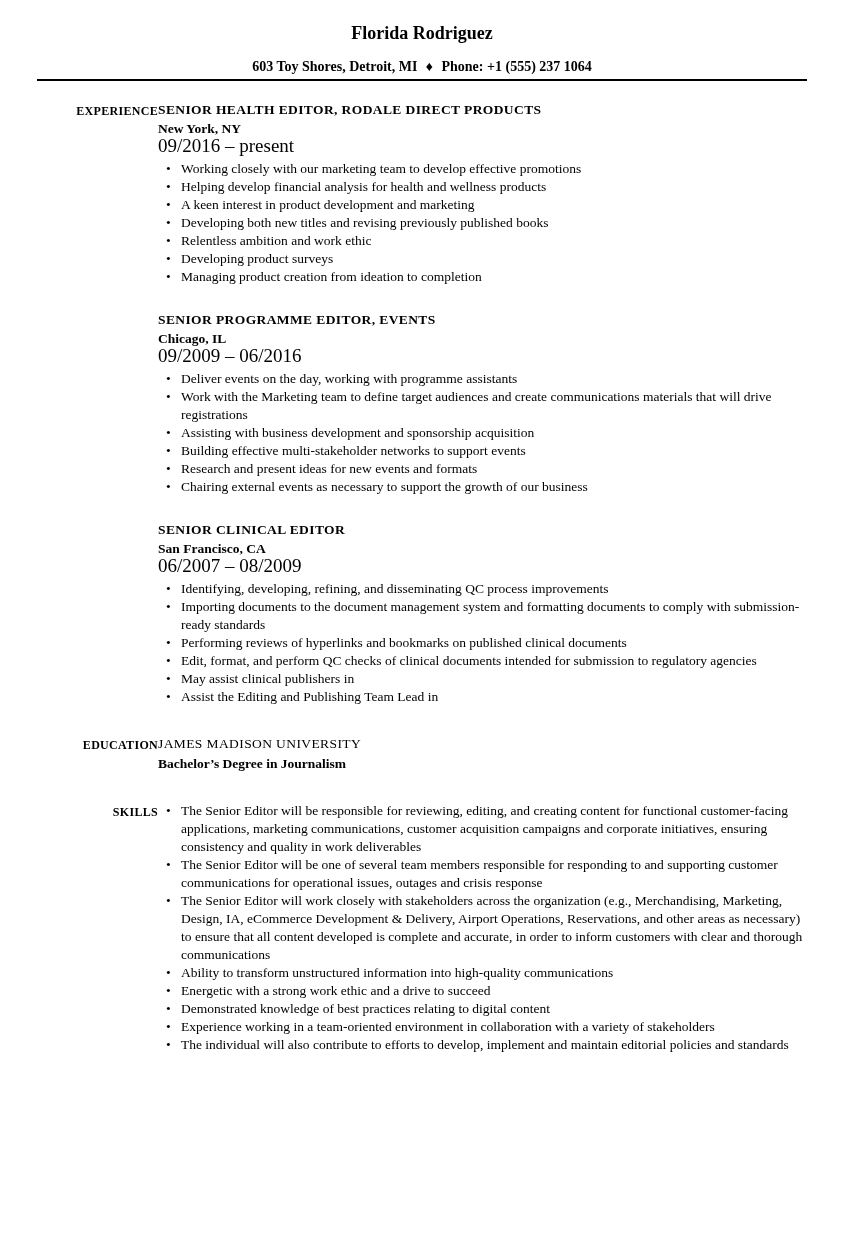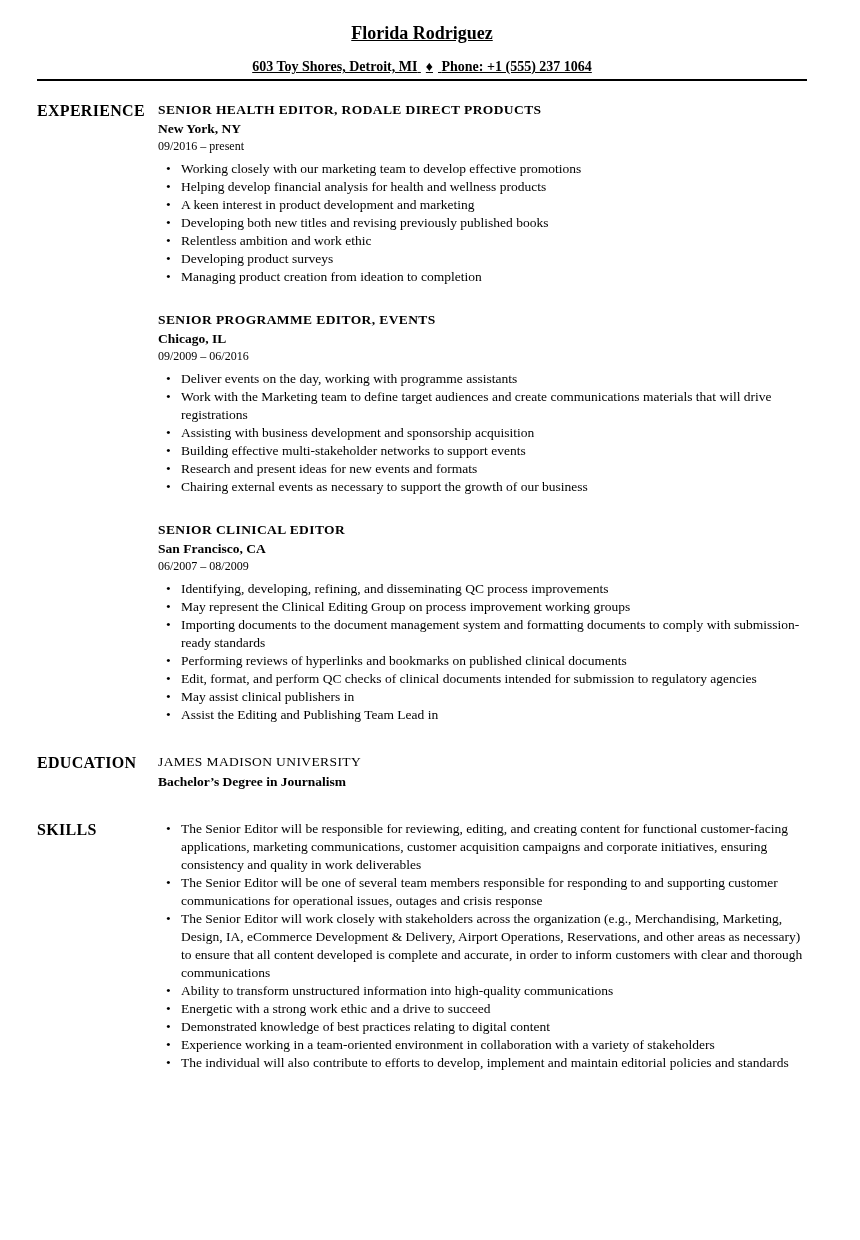--- a/index.html
+++ b/index.html
@@ -11,21 +11,21 @@
     color: #000000;
     font-family: "Liberation Serif", "DejaVu Serif", serif;
   }
   .page {
     width: 860px;
     height: 1240px;
     padding: 22px 53px 0 37px;
     overflow: hidden;
   }
   
-  .header { text-align: center; text-decoration: underline; }
+  .header { text-align: center; }
   .name {
     font-size: 18px;
     font-weight: bold;
     line-height: 22px;
     margin: 0;
   }
   .contact-line {
     margin-top: 14px;
     font-size: 14px;
     font-weight: bold;
@@ -37,43 +37,44 @@
     border-top: 2.5px solid #000;
     margin: 4px 0 0 0;
   }
   
   .section {
     display: grid;
     grid-template-columns: 121px 1fr;
     margin-top: 20px;
   }
   .section-label {
-    font-size: 16px;
+    font-size: 12px;
     font-weight: bold;
     letter-spacing: 0.3px;
     line-height: 18px;
     padding-top: 1px;
+    text-align: right;
   }
   .section + .section { margin-top: 29px; }
   
   .job + .job { margin-top: 25px; }
   .job-title {
     font-size: 13.5px;
     font-weight: bold;
     letter-spacing: 0.4px;
     line-height: 18px;
   }
   .job-location {
     font-size: 13.5px;
     font-weight: bold;
     line-height: 18px;
     margin-top: 1px;
   }
   .job-dates {
-    font-size: 12px;
+    font-size: 19px;
     line-height: 16px;
     font-family: Liberation Serif, serif;
   }
   
   ul.bullets {
     list-style: none;
     margin: 6px 0 0 0;
     padding: 0;
   }
   ul.bullets li {
@@ -147,21 +148,20 @@
             <li>Research and present ideas for new events and formats</li>
             <li>Chairing external events as necessary to support the growth of our business</li>
           </ul>
         </div>
         <div class="job">
           <div class="job-title">SENIOR CLINICAL EDITOR</div>
           <div class="job-location">San Francisco, CA</div>
           <div class="job-dates">06/2007 – 08/2009</div>
           <ul class="bullets">
             <li>Identifying, developing, refining, and disseminating QC process improvements</li>
-            <li>May represent the Clinical Editing Group on process improvement working groups</li>
             <li>Importing documents to the document management system and formatting documents to comply with submission-ready standards</li>
             <li>Performing reviews of hyperlinks and bookmarks on published clinical documents</li>
             <li>Edit, format, and perform QC checks of clinical documents intended for submission to regulatory agencies</li>
             <li>May assist clinical publishers in</li>
             <li>Assist the Editing and Publishing Team Lead in</li>
           </ul>
         </div>
       </div>
   </div>
 

